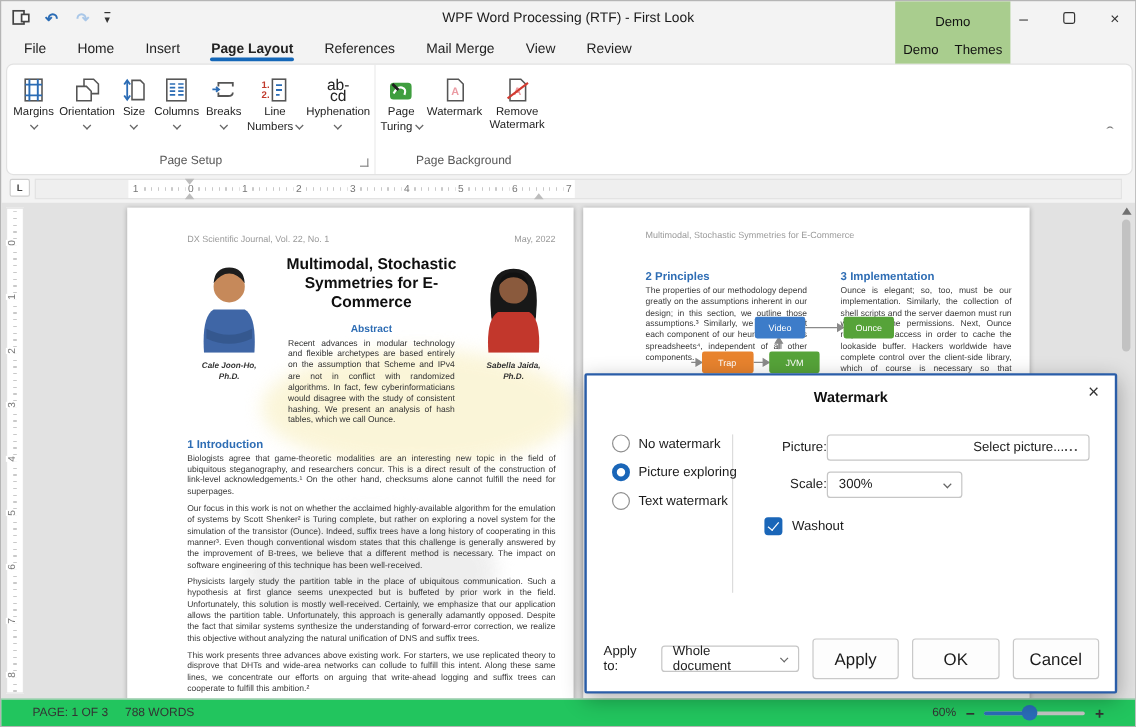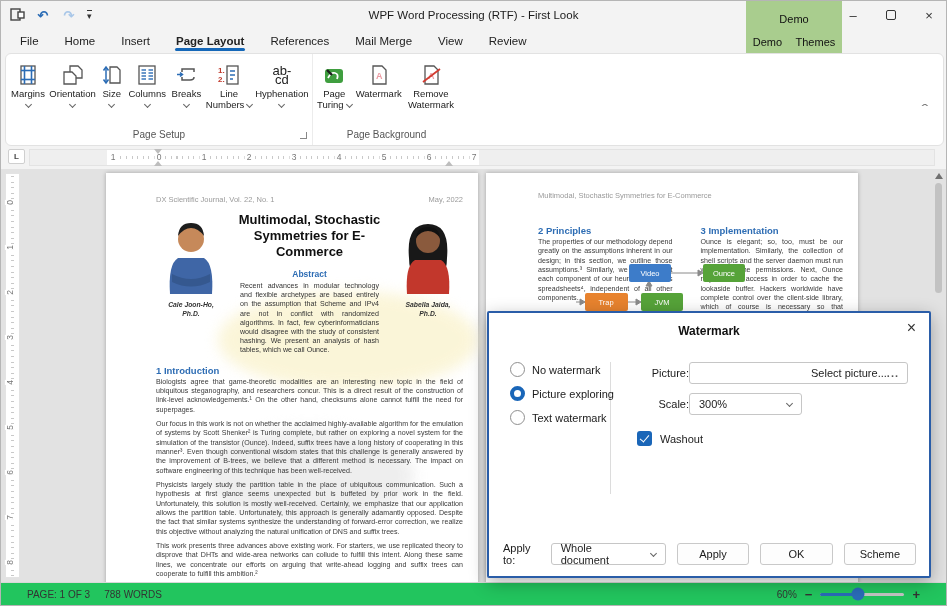--- a/index.html
+++ b/index.html
@@ -114,21 +114,21 @@
   .combo { height:22px; border:1px solid #c6c6c6; border-radius:3px; display:flex; align-items:center; padding:0 9px; font-size:11px; color:#222; gap:10px; }
   .combo .chv { margin:0 0 2px auto; }
   .scale-combo { width:113px; }
   .check-row { display:flex; align-items:center; gap:8px; margin-top:16px; font-size:11px; color:#1b1b1b; }
   .checkbox { width:15px; height:15px; background:#1a66b8; border-radius:3px; position:relative; }
   .checkbox::after { content:""; position:absolute; left:5px; top:2px; width:4px; height:8px; border-right:1.6px solid #fff; border-bottom:1.6px solid #fff; transform:rotate(40deg); }
   .dlg-footer { position:absolute; left:14px; right:13px; bottom:10px; display:flex; align-items:center; }
   .applyto-lbl { font-size:11px; color:#1b1b1b; margin-right:7px; }
   .applyto-combo { width:120px; }
   .dlg-footer .spacer { flex:1; }
-  .dlg-btn { width:76px; height:22px; border:1px solid #c9c9c9; border-radius:3px; background:#fdfdfd; font-size:11px; color:#1b1b1b; display:flex; align-items:center; justify-content:center; margin-left:11px; }
+  .dlg-btn { width:76px; height:34px; border:1px solid #c9c9c9; border-radius:3px; background:#fdfdfd; font-size:14px; color:#1b1b1b; display:flex; align-items:center; justify-content:center; margin-left:11px; }
 
   
   .statusbar { position:absolute; left:0; right:0; bottom:0; height:23px; background:#22c55e; border-top:1px solid #d8d8d8; display:flex; align-items:center; padding:0 26px; font-size:10px; color:#333; }
   .statusbar .sep { width:14px; }
   .zoom-area { margin-left:auto; display:flex; align-items:center; gap:8px; }
   .slider { width:84px; height:3px; background:#c4c4c4; border-radius:2px; position:relative; }
   .slider .fill { position:absolute; left:0; top:0; bottom:0; width:45%; background:#2a6cb8; border-radius:2px; }
   .slider .thumb { position:absolute; left:45%; top:50%; transform:translate(-50%,-50%); width:13px; height:13px; border-radius:50%; background:#2a6cb8; }
   .zoom-sign { font-size:13px; color:#333; font-weight:bold; }
 
@@ -476,21 +476,21 @@
   </div>
   <div class="dlg-footer">
     <span class="applyto-lbl">Apply to:</span>
     <div class="combo applyto-combo">
       <span>Whole document</span>
       <span class="chv"></span>
     </div>
     <span class="spacer"></span>
     <div class="dlg-btn">Apply</div>
     <div class="dlg-btn">OK</div>
-    <div class="dlg-btn">Scheme</div>
+    <div class="dlg-btn">Cancel</div>
   </div>
 </div>
 
 <div class="statusbar">
   <span>PAGE: 1 OF 3</span>
   <span class="sep"></span>
   <span>788 WORDS</span>
   <div class="zoom-area">
     <span>60%</span>
     <span class="zoom-sign">−</span>

